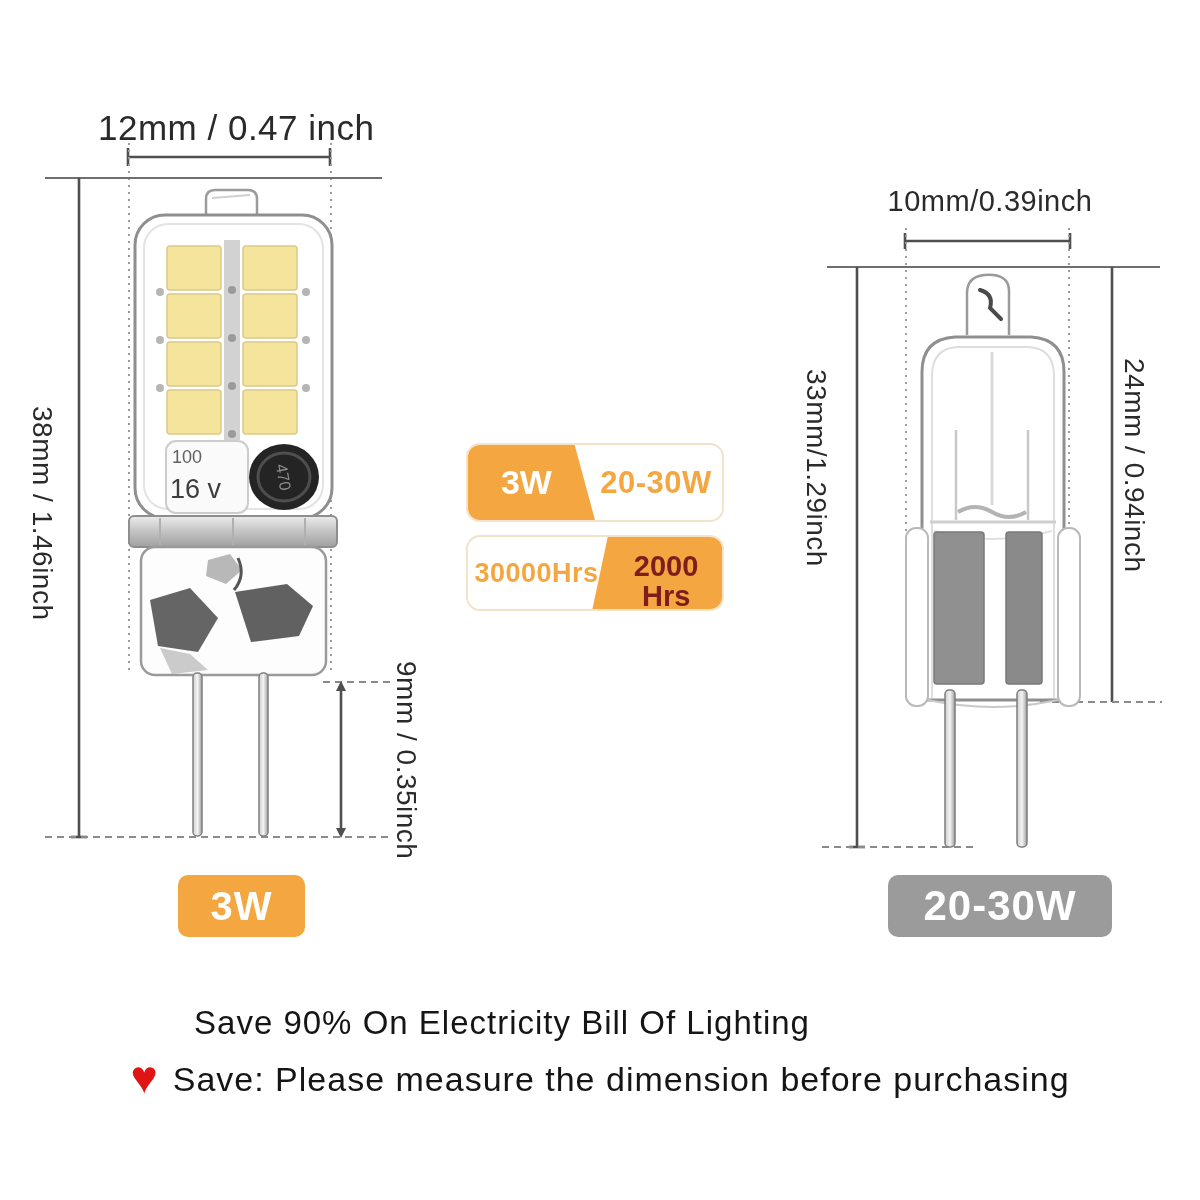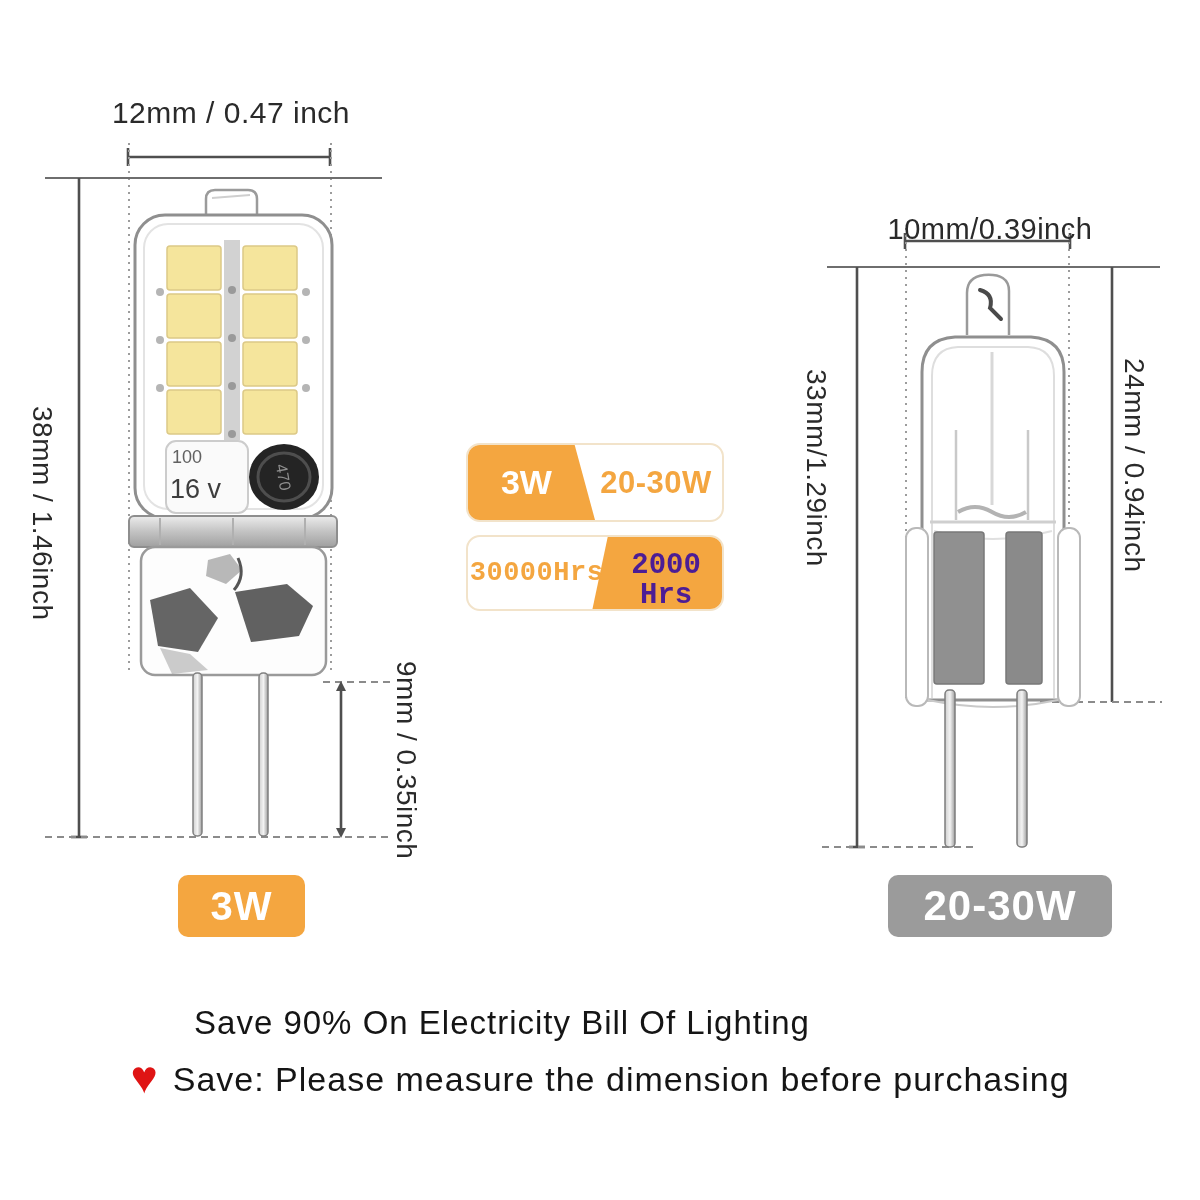--- a/index.html
+++ b/index.html
@@ -17,29 +17,29 @@
   
   .dl{stroke:var(--dim-line,#4f4f4f);stroke-width:2.6;fill:none;}
   .dl-light{stroke:#6e6e6e;stroke-width:2.2;fill:none;}
   .dot{stroke:#9c9c9c;stroke-width:2;fill:none;stroke-dasharray:2 5;}
   .dash{stroke:#8b8b8b;stroke-width:2;fill:none;stroke-dasharray:7 5;}
 
   
   .cmp-badge{position:absolute;left:466px;width:254px;border-radius:14px;
     border:2px solid #f2e3ca;background:#fff;overflow:hidden;}
   #cmp-watts{top:443px;height:75px;}
-  #cmp-hours{top:535px;height:72px;font-family:Liberation Mono, monospace;}
+  #cmp-hours{top:535px;height:72px;}
   .cmp-fill{position:absolute;inset:0;background:var(--orange,#f4a640);}
   #cmp-watts .cmp-fill{clip-path:polygon(0 0,42% 0,50% 100%,0 100%);}
   #cmp-hours .cmp-fill{clip-path:polygon(55% 0,100% 0,100% 100%,49% 100%);}
   .cmp-cell{position:absolute;top:0;bottom:0;display:flex;align-items:center;justify-content:center;font-weight:bold;}
   #cmp-watts .cell-left{left:0;width:46%;color:#fff;font-size:34px;}
   #cmp-watts .cell-right{right:0;width:52%;color:var(--orange,#f4a640);font-size:31px;letter-spacing:.5px;}
   #cmp-hours .cell-left{left:0;width:54%;color:var(--orange,#f4a640);font-size:27px;letter-spacing:.5px;}
-  #cmp-hours .cell-right{right:0;width:44%;color:#4c1d95;font-size:29px;flex-direction:column;line-height:1.05;margin-top:16px;}
+  #cmp-hours .cell-right{right:0;width:44%;color:#7f1d1d;font-size:29px;flex-direction:column;line-height:1.05;margin-top:16px;}
 
   
   .watt-badge{position:absolute;top:875px;height:62px;border-radius:10px;color:#fff;font-weight:bold;
     display:flex;align-items:center;justify-content:center;letter-spacing:1px;}
   #led-watt{left:178px;width:127px;background:var(--orange,#f4a640);font-size:40px;}
   #halogen-watt{left:888px;width:224px;background:var(--badge-gray,#9b9b9b);font-size:42px;}
 
   
   .footer-line1{position:absolute;top:1004px;left:0;width:1004px;text-align:center;
     font-size:33px;color:#151515;letter-spacing:1px;}
@@ -174,25 +174,25 @@
 
       <rect x="934" y="532" width="50" height="152" rx="3" fill="#909090" stroke="#787878" stroke-width="1.5"></rect>
       <rect x="1006" y="532" width="36" height="152" rx="3" fill="#8a8a8a" stroke="#787878" stroke-width="1.5"></rect>
       <path d="M928,700 q65,14 130,0" stroke="#c9c9c9" stroke-width="2" fill="none"></path>
 
       <rect x="945" y="690" width="10" height="157" rx="4" fill="url(#pinG)" stroke="#7d7d7d" stroke-width="1.5"></rect>
       <rect x="1017" y="690" width="10" height="157" rx="4" fill="url(#pinG)" stroke="#7d7d7d" stroke-width="1.5"></rect>
     </g>
   </svg>
 
-  <div class="dim-label center" style="left:98px;top:96px;width:266px;font-size:30px;text-align:center;">12mm / 0.47 inch</div>
+  <div class="dim-label center" style="left:98px;top:108px;width:266px;font-size:35px;text-align:center;">12mm / 0.47 inch</div>
   <div class="dim-label vert" style="left:26px;top:406px;font-size:28px;">38mm / 1.46inch</div>
   <div class="dim-label vert" style="left:390px;top:661px;font-size:28px;">9mm / 0.35inch</div>
 
-  <div class="dim-label center" style="left:862px;top:185px;width:256px;font-size:29px;margin-top:28px;">10mm/0.39inch</div>
+  <div class="dim-label center" style="left:862px;top:185px;width:256px;font-size:29px;">10mm/0.39inch</div>
   <div class="dim-label vert" style="left:800px;top:369px;font-size:28px;">33mm/1.29inch</div>
   <div class="dim-label vert" style="left:1118px;top:358px;font-size:28px;">24mm / 0.94inch</div>
 
   <div class="cmp-badge" id="cmp-watts">
     <div class="cmp-fill"></div>
     <div class="cmp-cell cell-left">3W</div>
     <div class="cmp-cell cell-right">20-30W</div>
   </div>
   <div class="cmp-badge" id="cmp-hours">
     <div class="cmp-fill"></div>

